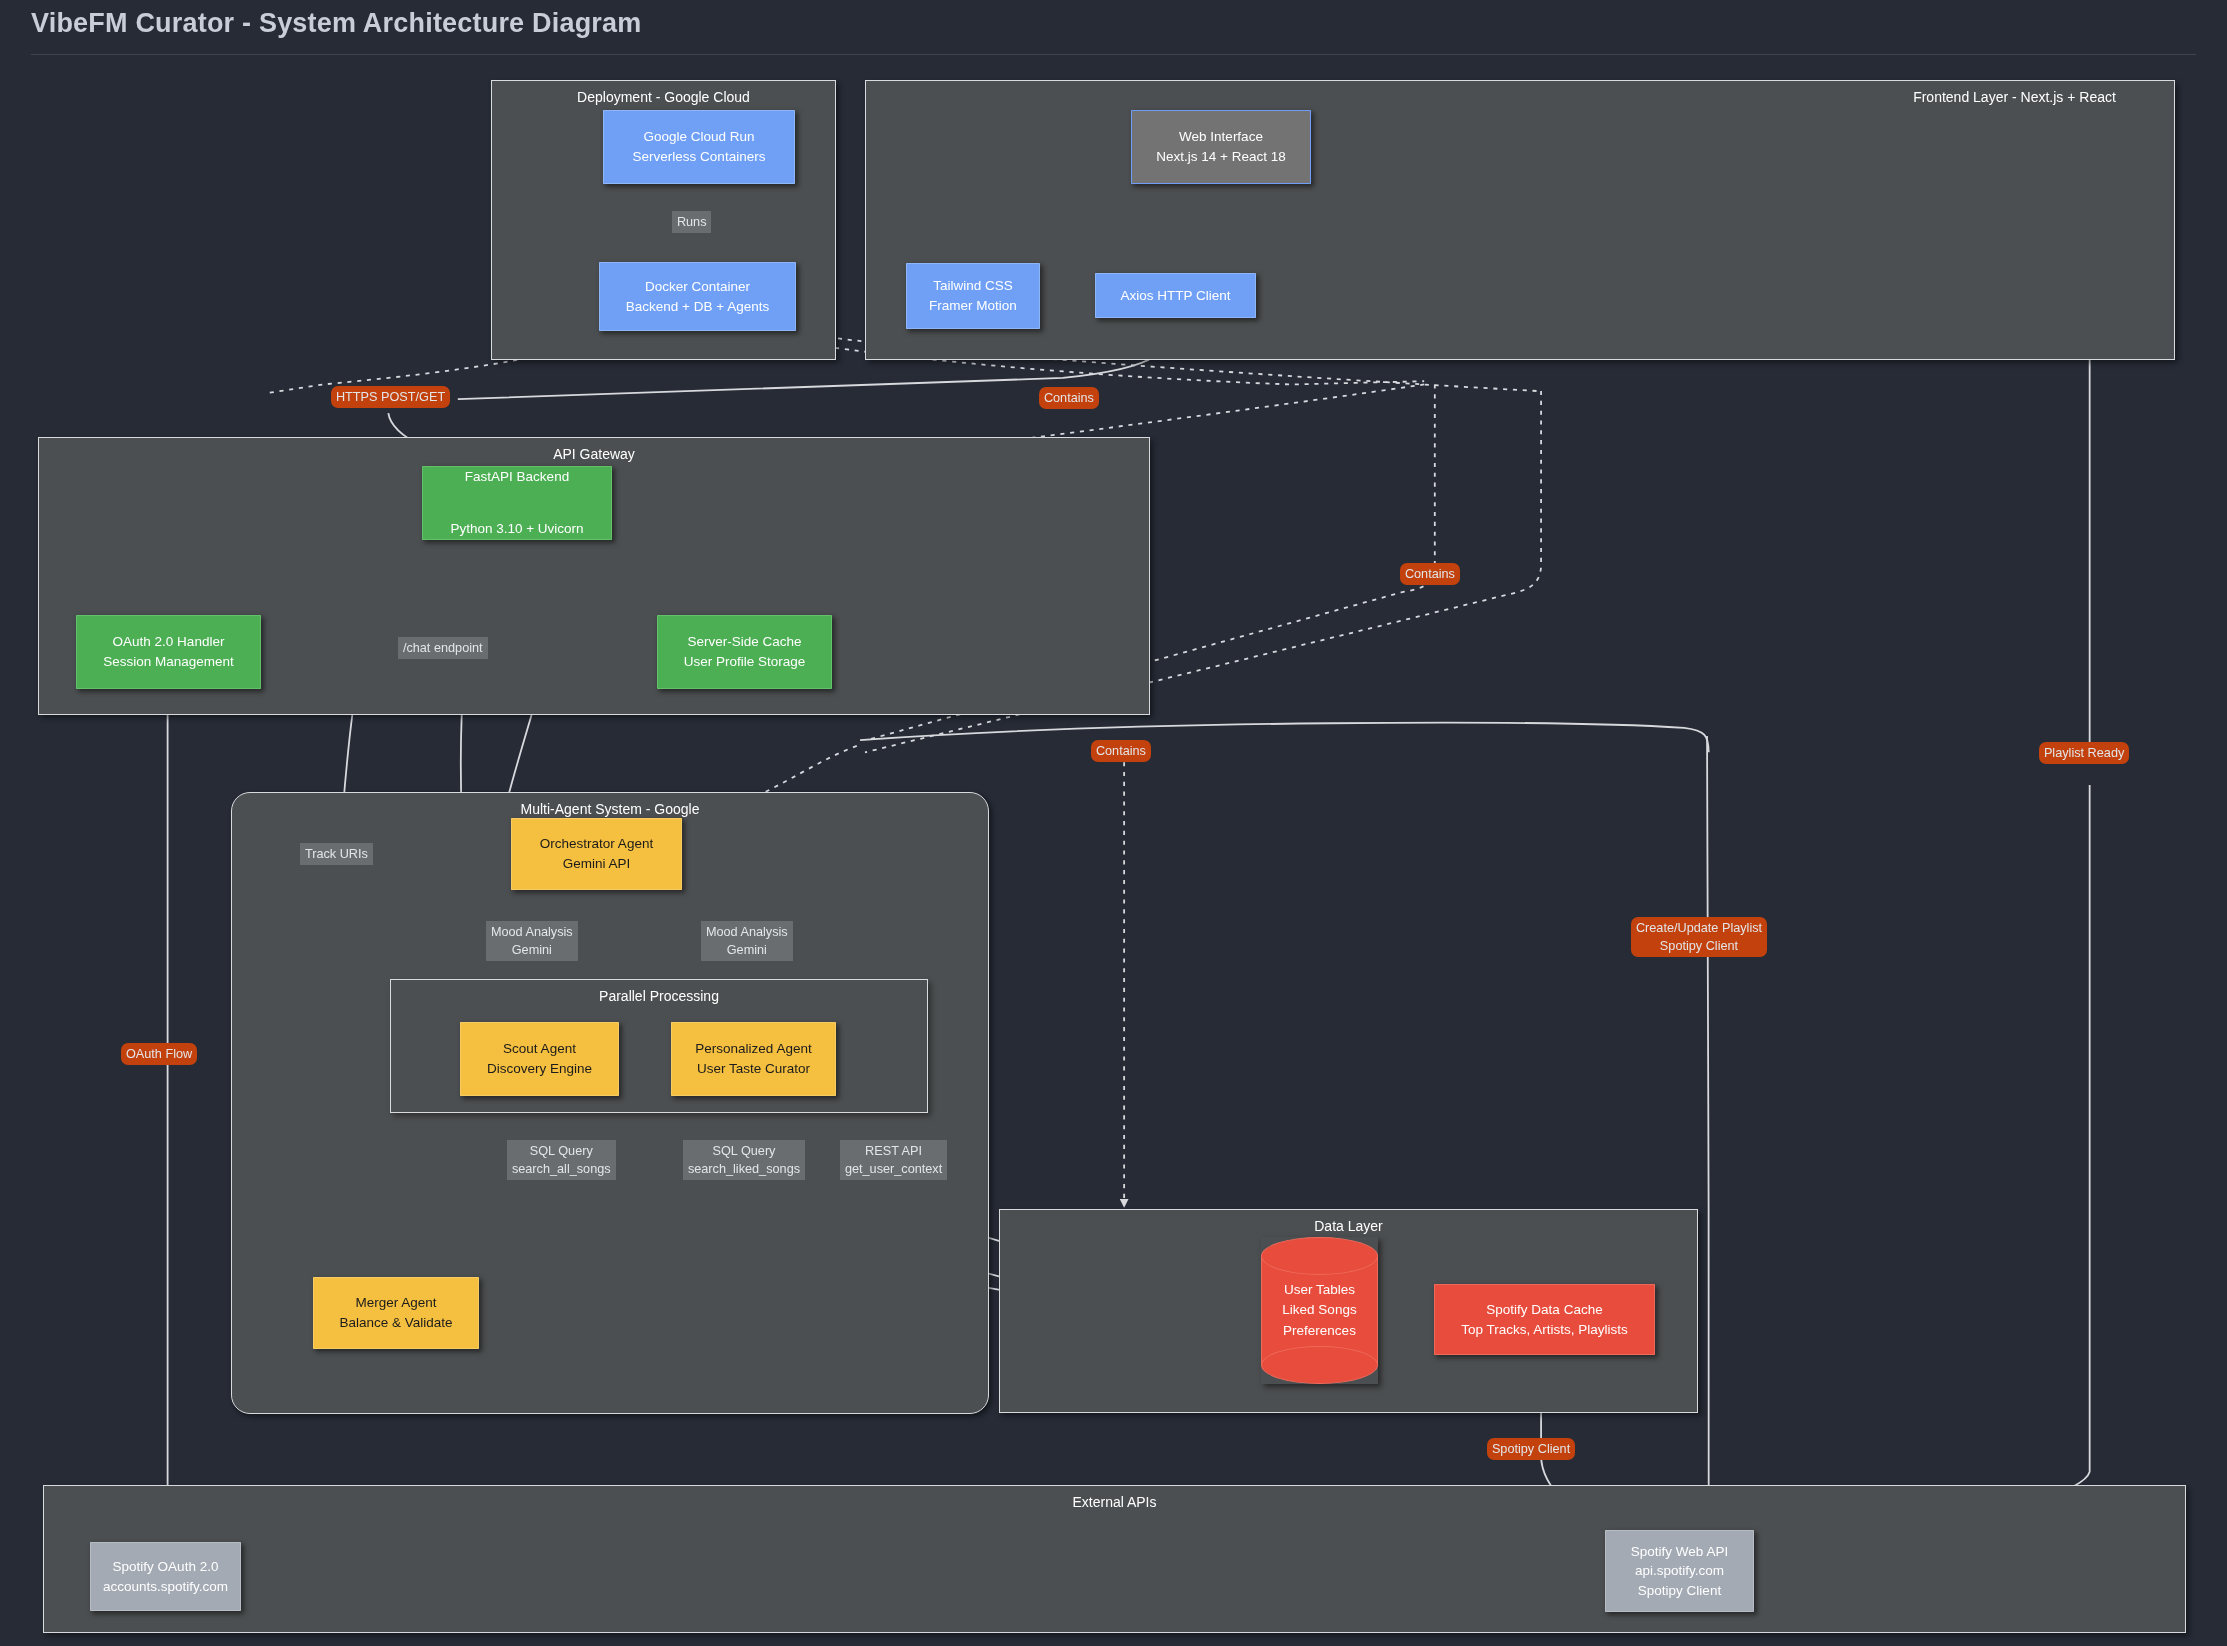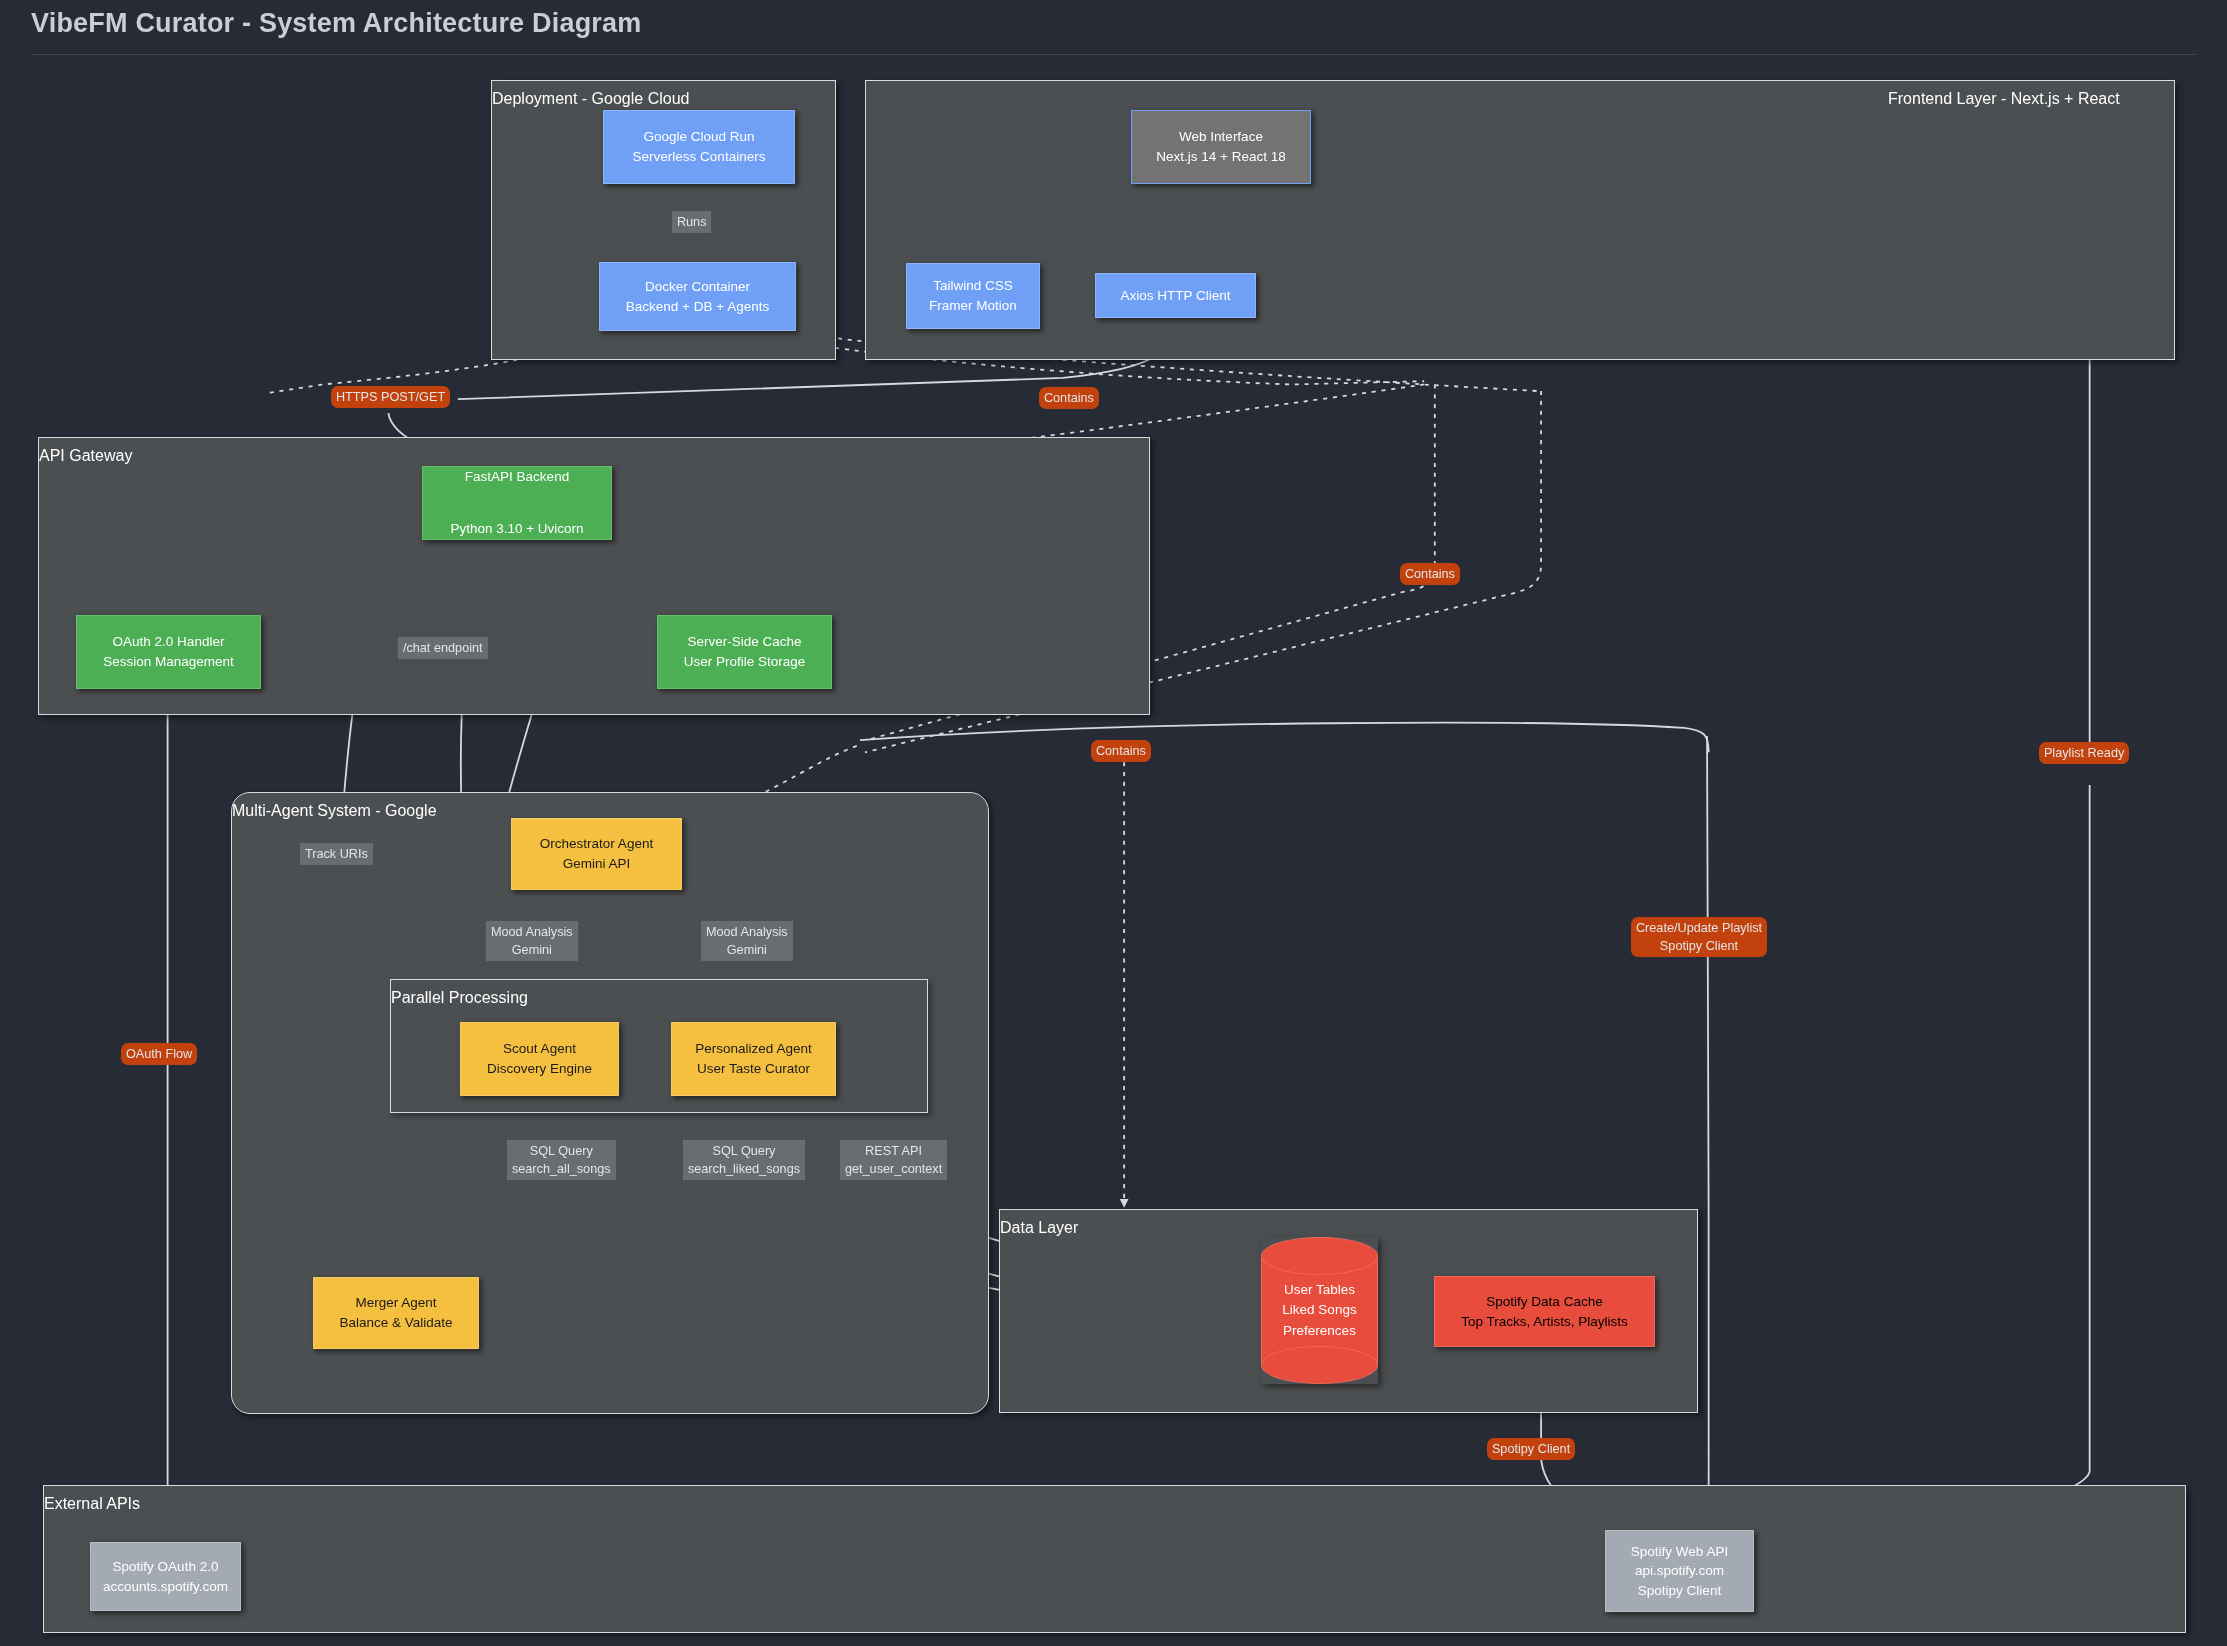--- a/index.html
+++ b/index.html
@@ -26,22 +26,22 @@
   .ln{fill:none;stroke:#d7d9dd;stroke-width:2.2;}
   .ln-dot{fill:none;stroke:#d7d9dd;stroke-width:2.2;stroke-dasharray:5 7;}
   .ln-dash{fill:none;stroke:#d7d9dd;stroke-width:2.4;stroke-dasharray:11 9;}
 
   
   .cluster{
     position:absolute;background:#4c4f51;border:1.3px solid #d8dade;
     box-shadow:2.5px 2.5px 5.7px rgba(0,0,0,.45);
   }
   .cluster-title{
-    position:absolute;top:8.2px;left:0;right:0;
-    font-size:16px;color:#ffffff;line-height:1.25;
+    position:absolute;top:8.2px;left:0;right:0;text-align:center;
+    font-size:14px;color:#ffffff;line-height:1.25;
   }
   .cluster-title.shifted{left:auto;right:33px;width:253px;}
 
   .subcluster{
     position:absolute;background:transparent;border:1.3px solid #d8dade;
     box-shadow:2.5px 2.5px 5.7px rgba(0,0,0,.4);
   }
 
   
   .node{
@@ -49,21 +49,21 @@
     align-items:center;justify-content:center;
     text-align:center;line-height:1.45;font-size:13.5px;
     box-shadow:2.5px 2.5px 5.7px rgba(0,0,0,.5);
     border-radius:0.8px;
   }
   .node span{display:block;white-space:nowrap;}
   .node.blue   {background:#737373;border:1.1px solid #6f9ef8;color:#ffffff;}
   .node.blue2  {background:#6fa0f6;border:1.1px solid #8fb6f8;color:#ffffff;}
   .node.green  {background:#4caf54;border:1.1px solid #63c06b;color:#ffffff;}
   .node.amber  {background:#f5bf3f;border:1.1px solid #f7cc63;color:#1c1c1c;}
-  .node.red    {background:#e74c3c;border:1.1px solid #ef6a5b;color:#000000;}
+  .node.red    {background:#e74c3c;border:1.1px solid #ef6a5b;color:#ffffff;margin-top:8px;}
   .node.grey   {background:#a3aab3;border:1.1px solid #b7bdc5;color:#ffffff;}
 
   
   .cyl{
     position:absolute;
     box-shadow:2.5px 2.5px 5.7px rgba(0,0,0,.5);
   }
   .cyl .body{
     position:absolute;left:0;right:0;top:18px;bottom:18px;
     background:#e74c3c;border-left:1.1px solid #ef6a5b;border-right:1.1px solid #ef6a5b;

